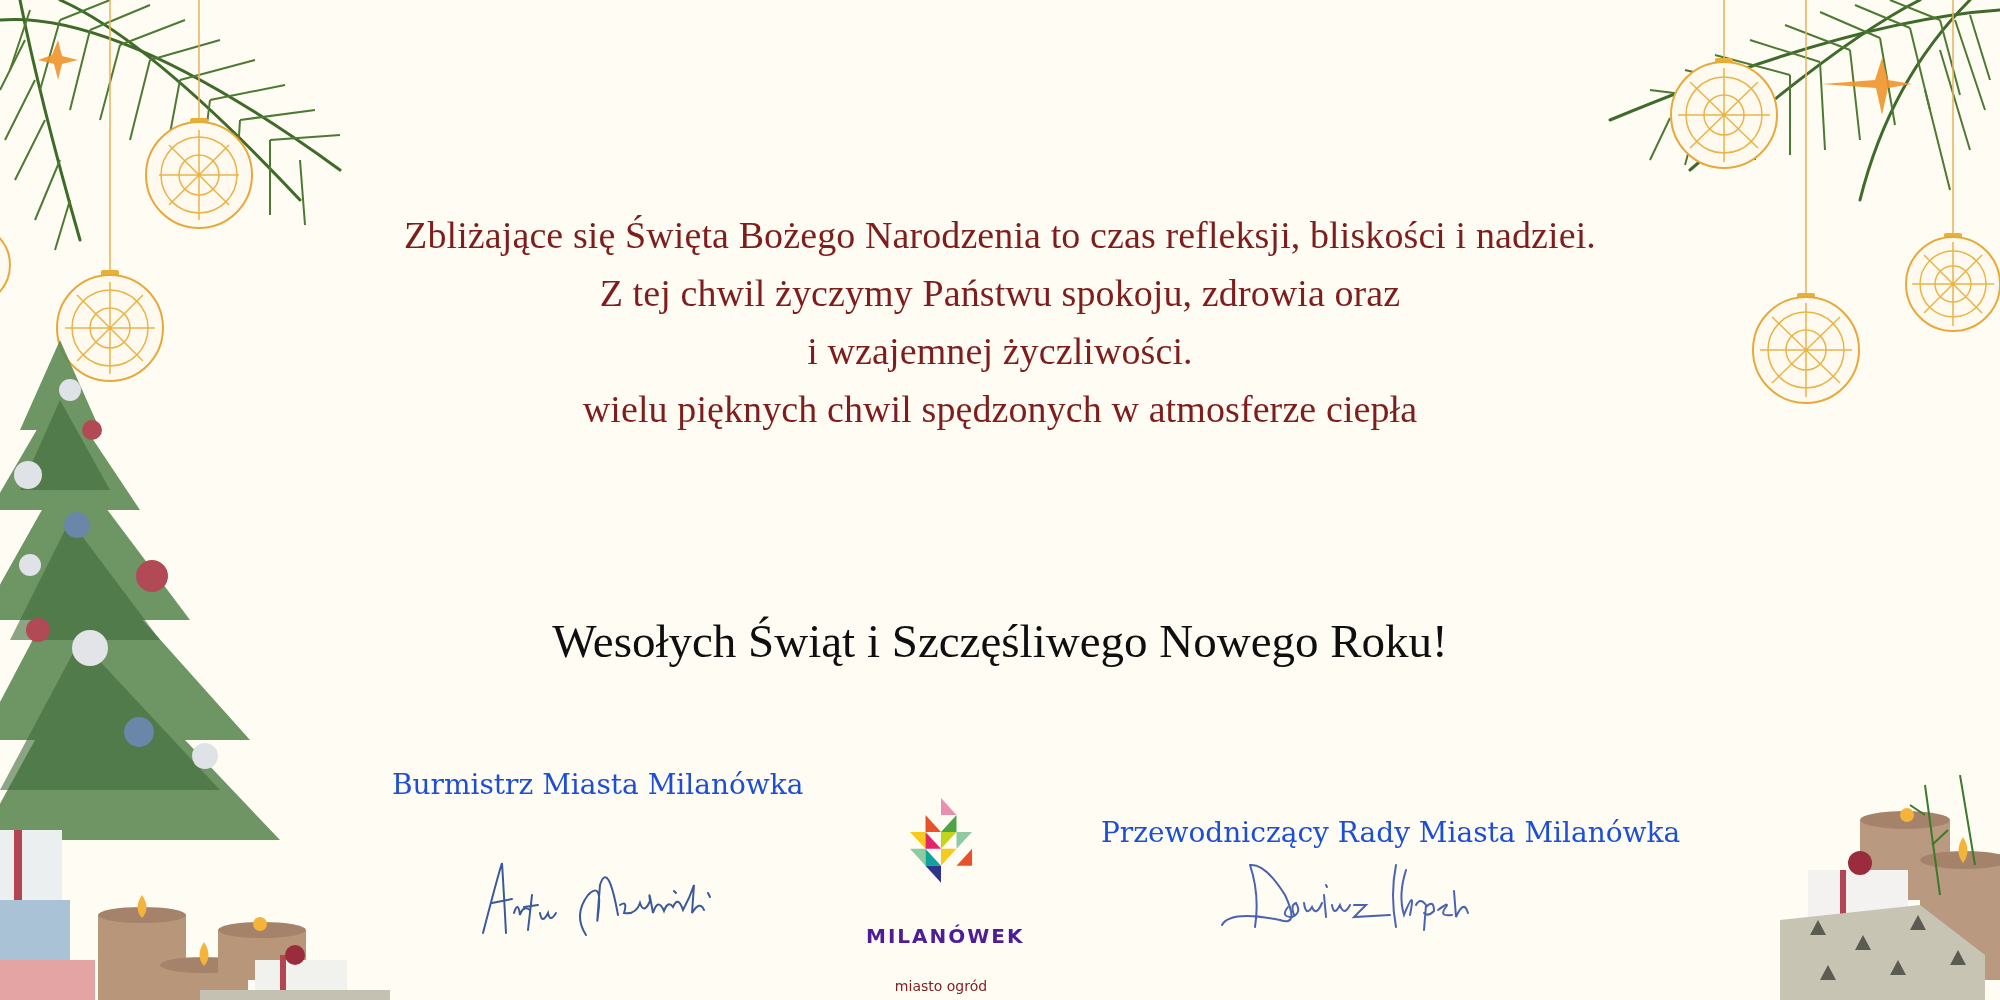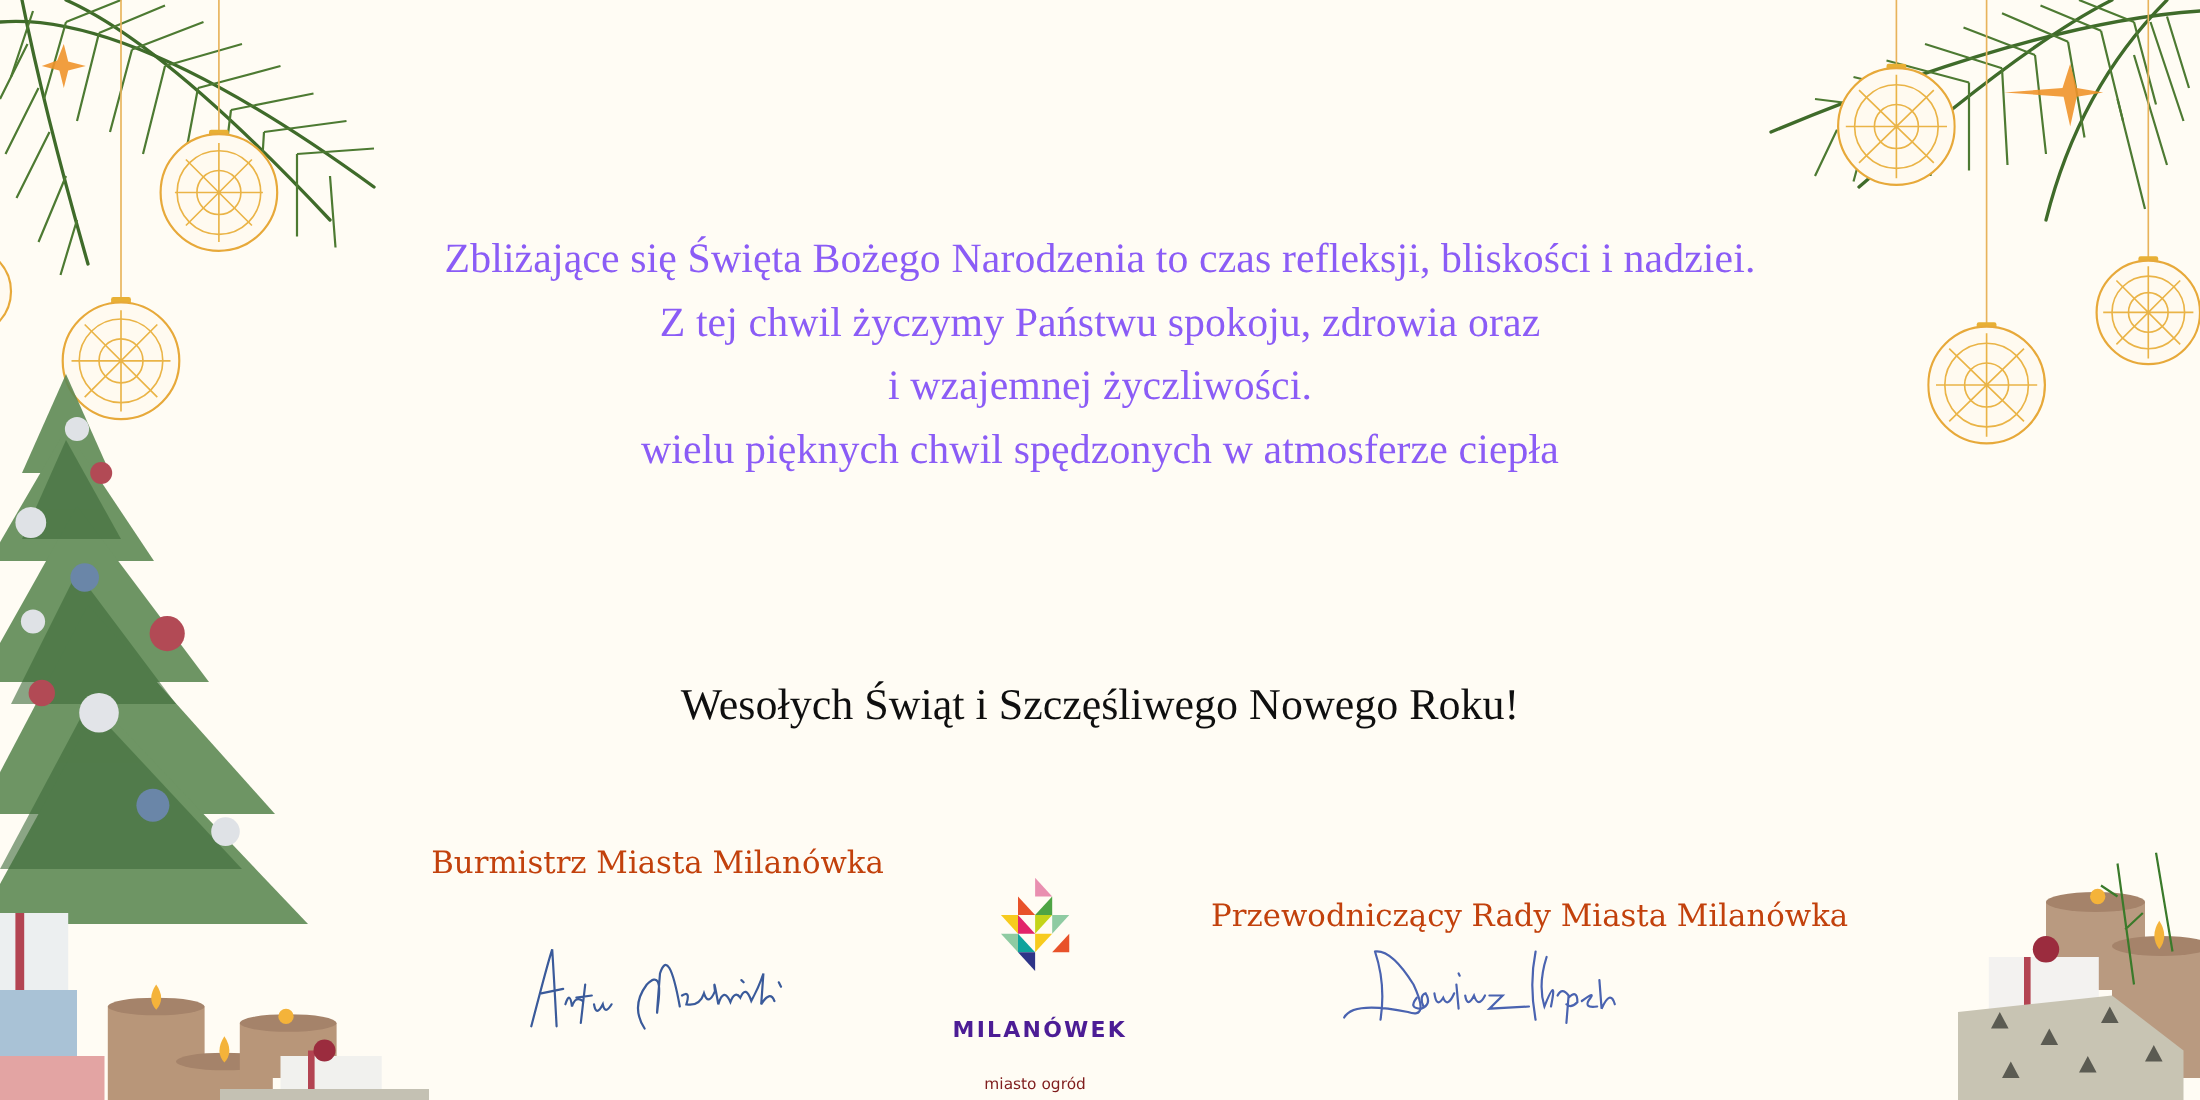--- a/index.html
+++ b/index.html
@@ -9,32 +9,32 @@
     position: relative;
     font-family: "Liberation Serif", "DejaVu Serif", serif;
     color: #111111;
   }
   .card { position: absolute; left: 0; top: 0; width: 2000px; height: 1000px; }
   .deco { position: absolute; }
   .message {
     position: absolute; left: 0; right: 0; top: 206px;
     text-align: center;
     font-family: "Liberation Serif", "DejaVu Serif", serif;
-    font-size: 38px; line-height: 58px; color: #8b5cf6;
+    font-size: 38px; line-height: 58px; color: #7f1d1d;
     letter-spacing: 0.1px;
   }
   .message .line { display: block; }
   .greeting {
     position: absolute; left: 0; right: 0; top: 612px;
-    text-align: center; font-size: 40px; line-height: 58px; color: #0f0f0f;
+    text-align: center; font-size: 47px; line-height: 58px; color: #0f0f0f;
   }
   .sig-title {
     position: absolute; top: 768px;
     font-family: "DejaVu Serif", "Liberation Serif", serif;
-    font-size: 28px; color: #c2410c;
+    font-size: 28px; color: #1d4ed8;
   }
   .sig-left { left: 392px; }
   .sig-right { left: 1101px; margin-top: 48px; }
   .signature { position: absolute; }
   .logo { position: absolute; left: 866px; top: 798px; width: 150px; height: 170px; }
   .logo-name {
     position: absolute; left: 866px; top: 924px; width: 150px; text-align: center;
     font-family: "DejaVu Sans", "Liberation Sans", sans-serif;
     font-weight: bold; font-size: 20px; letter-spacing: 2px; color: #4c1d95;
   }

